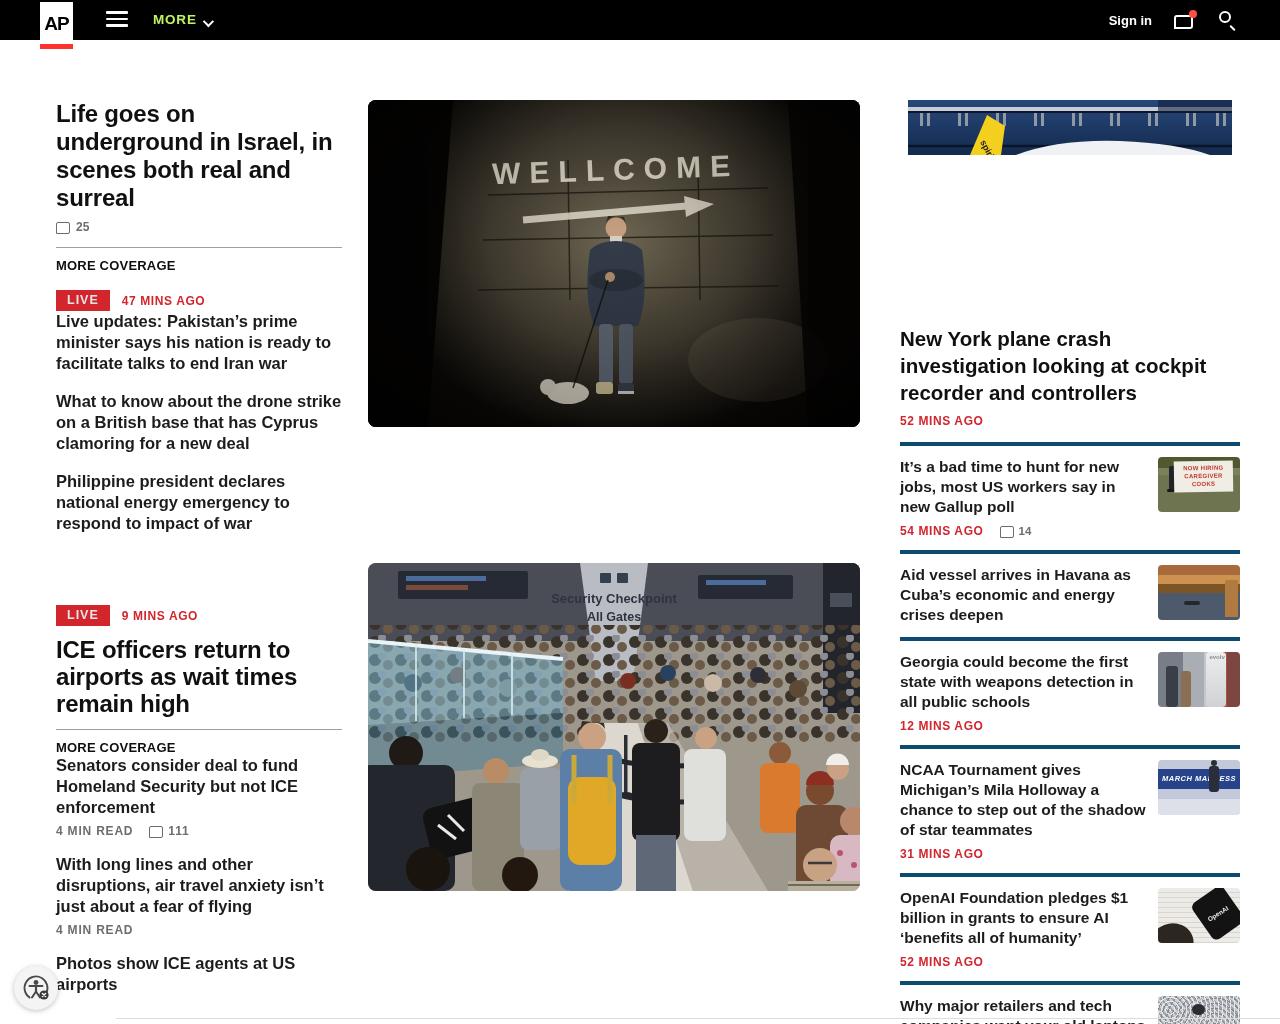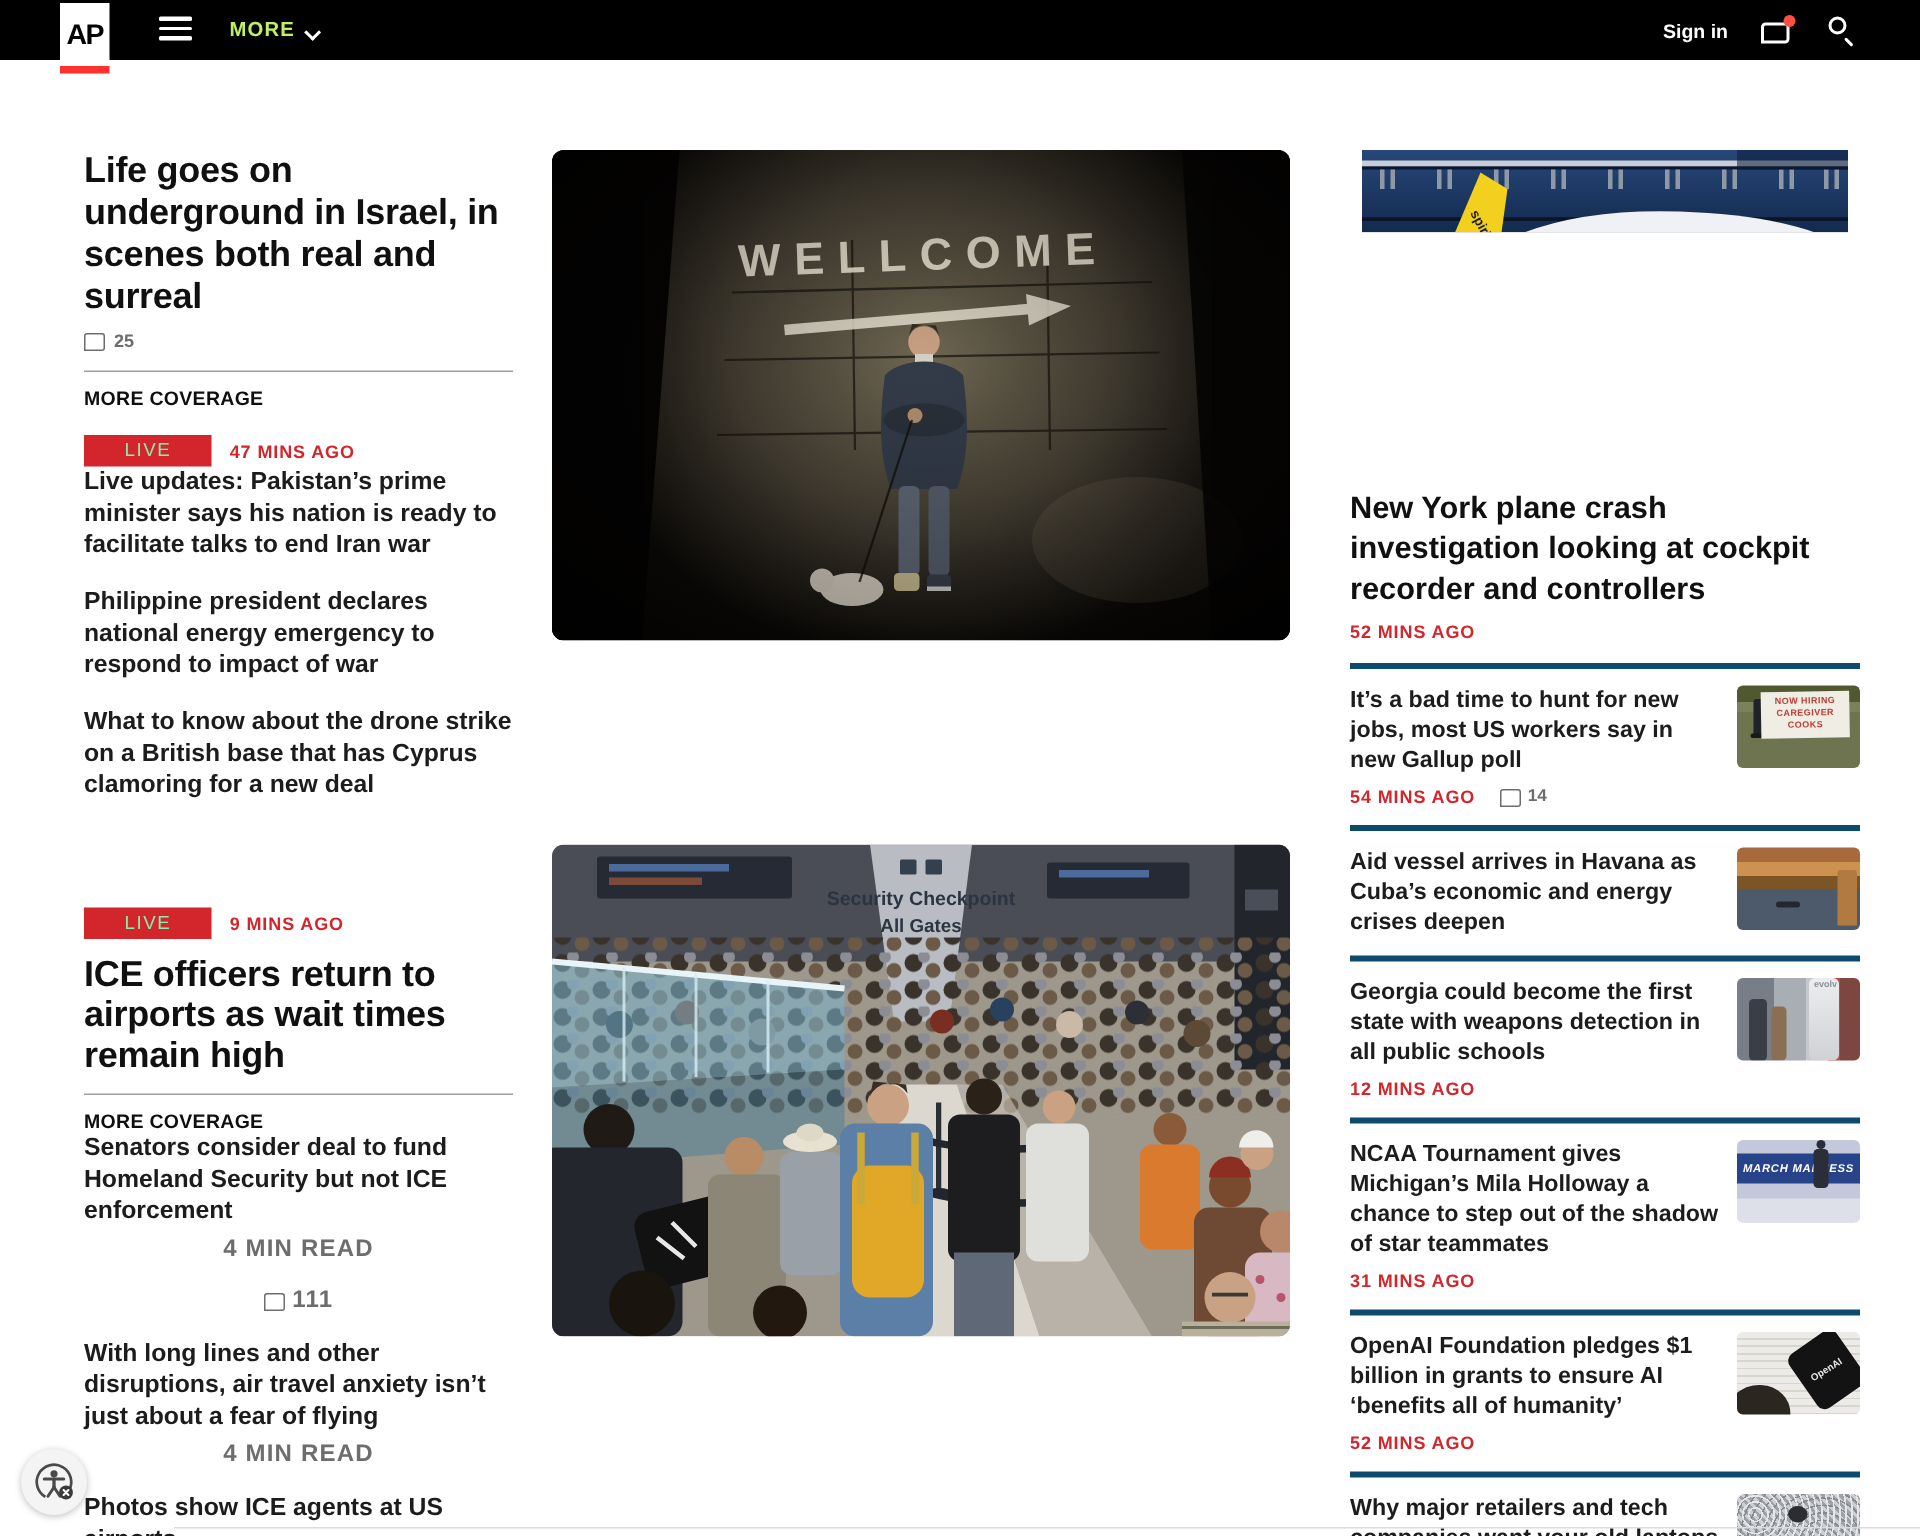--- a/index.html
+++ b/index.html
@@ -37,30 +37,30 @@
   .col-right { position:absolute; left:900px; top:100px; width:340px; }
 
   
   .lead-title { font-size:24px; line-height:28px; font-weight:800; color:#101010; letter-spacing:-0.2px; cursor:pointer;}
   .comment-row { display:flex; align-items:center; gap:6px; margin-top:8px; color:#6d6d6d;
     font-size:12px; font-weight:700; cursor:pointer;}
   .cicon { width:14px; height:12px; border:1.6px solid #6d6d6d; border-radius:2px; border-bottom-left-radius:0; margin-top:1px;}
   .rule-heavy { border:none; border-top:1px solid #9f9f9f; margin-top:13px; }
   .mc-label { margin-top:10px; font-size:13px; font-weight:800; color:#0f0f0f; letter-spacing:0.2px; }
   .live-row { display:flex; align-items:center; gap:12px; margin-top:17px; }
-  .live-badge { background:#d2252c; color:#86efac; font-weight:400; font-size:12.5px; letter-spacing:1px;
-    padding:3px 27px 4px; cursor:pointer;}
+  .live-badge { background:#d2252c; color:#e5e5e5; font-weight:700; font-size:12.5px; letter-spacing:1px;
+    padding:3px 11px 4px; cursor:pointer;}
   .ts-red { color:#d2252c; font-weight:800; font-size:12px; letter-spacing:0.6px; }
   .story-link { display:block; font-size:16.5px; line-height:21px; font-weight:700;
     color:#1c1c1c; cursor:pointer; }
   .story-link + .story-link { margin-top:17px; }
   .block2 { margin-top:71px; }
   .block2 .lead-title { margin-top:10px; font-size:24px; line-height:27px; }
   .meta-row { display:flex; align-items:center; gap:16px; margin-top:6px; color:#6d6d6d;
-    font-size:16px; font-weight:700; letter-spacing:0.8px;flex-direction:column; }
+    font-size:12px; font-weight:700; letter-spacing:0.8px; }
   .meta-row .cwrap { display:flex; align-items:center; gap:5px; }
 
   
   .photo { border-radius:8px; overflow:hidden; display:block; cursor:pointer; }
   .photo1 { width:492px; height:327px; }
   .photo2 { width:492px; height:328px; margin-top:136px; }
 
   
   .ad-strip { width:324px; height:55px; margin-left:8px; overflow:hidden; cursor:pointer; }
   .right-lead { margin-top:170px; }
@@ -158,22 +158,22 @@
       <span class="cicon"></span>
       <span>25</span>
     </div>
     <hr class="rule-heavy">
     <div class="mc-label">MORE COVERAGE</div>
     <div class="live-row">
       <span class="live-badge">LIVE</span>
       <span class="ts-red">47 MINS AGO</span>
     </div>
     <a class="story-link">Live updates: Pakistan’s prime minister says his nation is ready to facilitate talks to end Iran war</a>
+    <a class="story-link">What to know about the drone strike on a British base that has Cyprus clamoring for a new deal</a>
     <a class="story-link">Philippine president declares national energy emergency to respond to impact of war</a>
-    <a class="story-link">What to know about the drone strike on a British base that has Cyprus clamoring for a new deal</a>
 
     <div class="block2">
       <div class="live-row" style="margin-top:0;">
         <span class="live-badge">LIVE</span>
         <span class="ts-red">9 MINS AGO</span>
       </div>
       <h2 class="lead-title">ICE officers return to airports as wait times remain high</h2>
       <hr class="rule-heavy" style="margin-top:12px;">
       <div class="mc-label">MORE COVERAGE</div>
 

